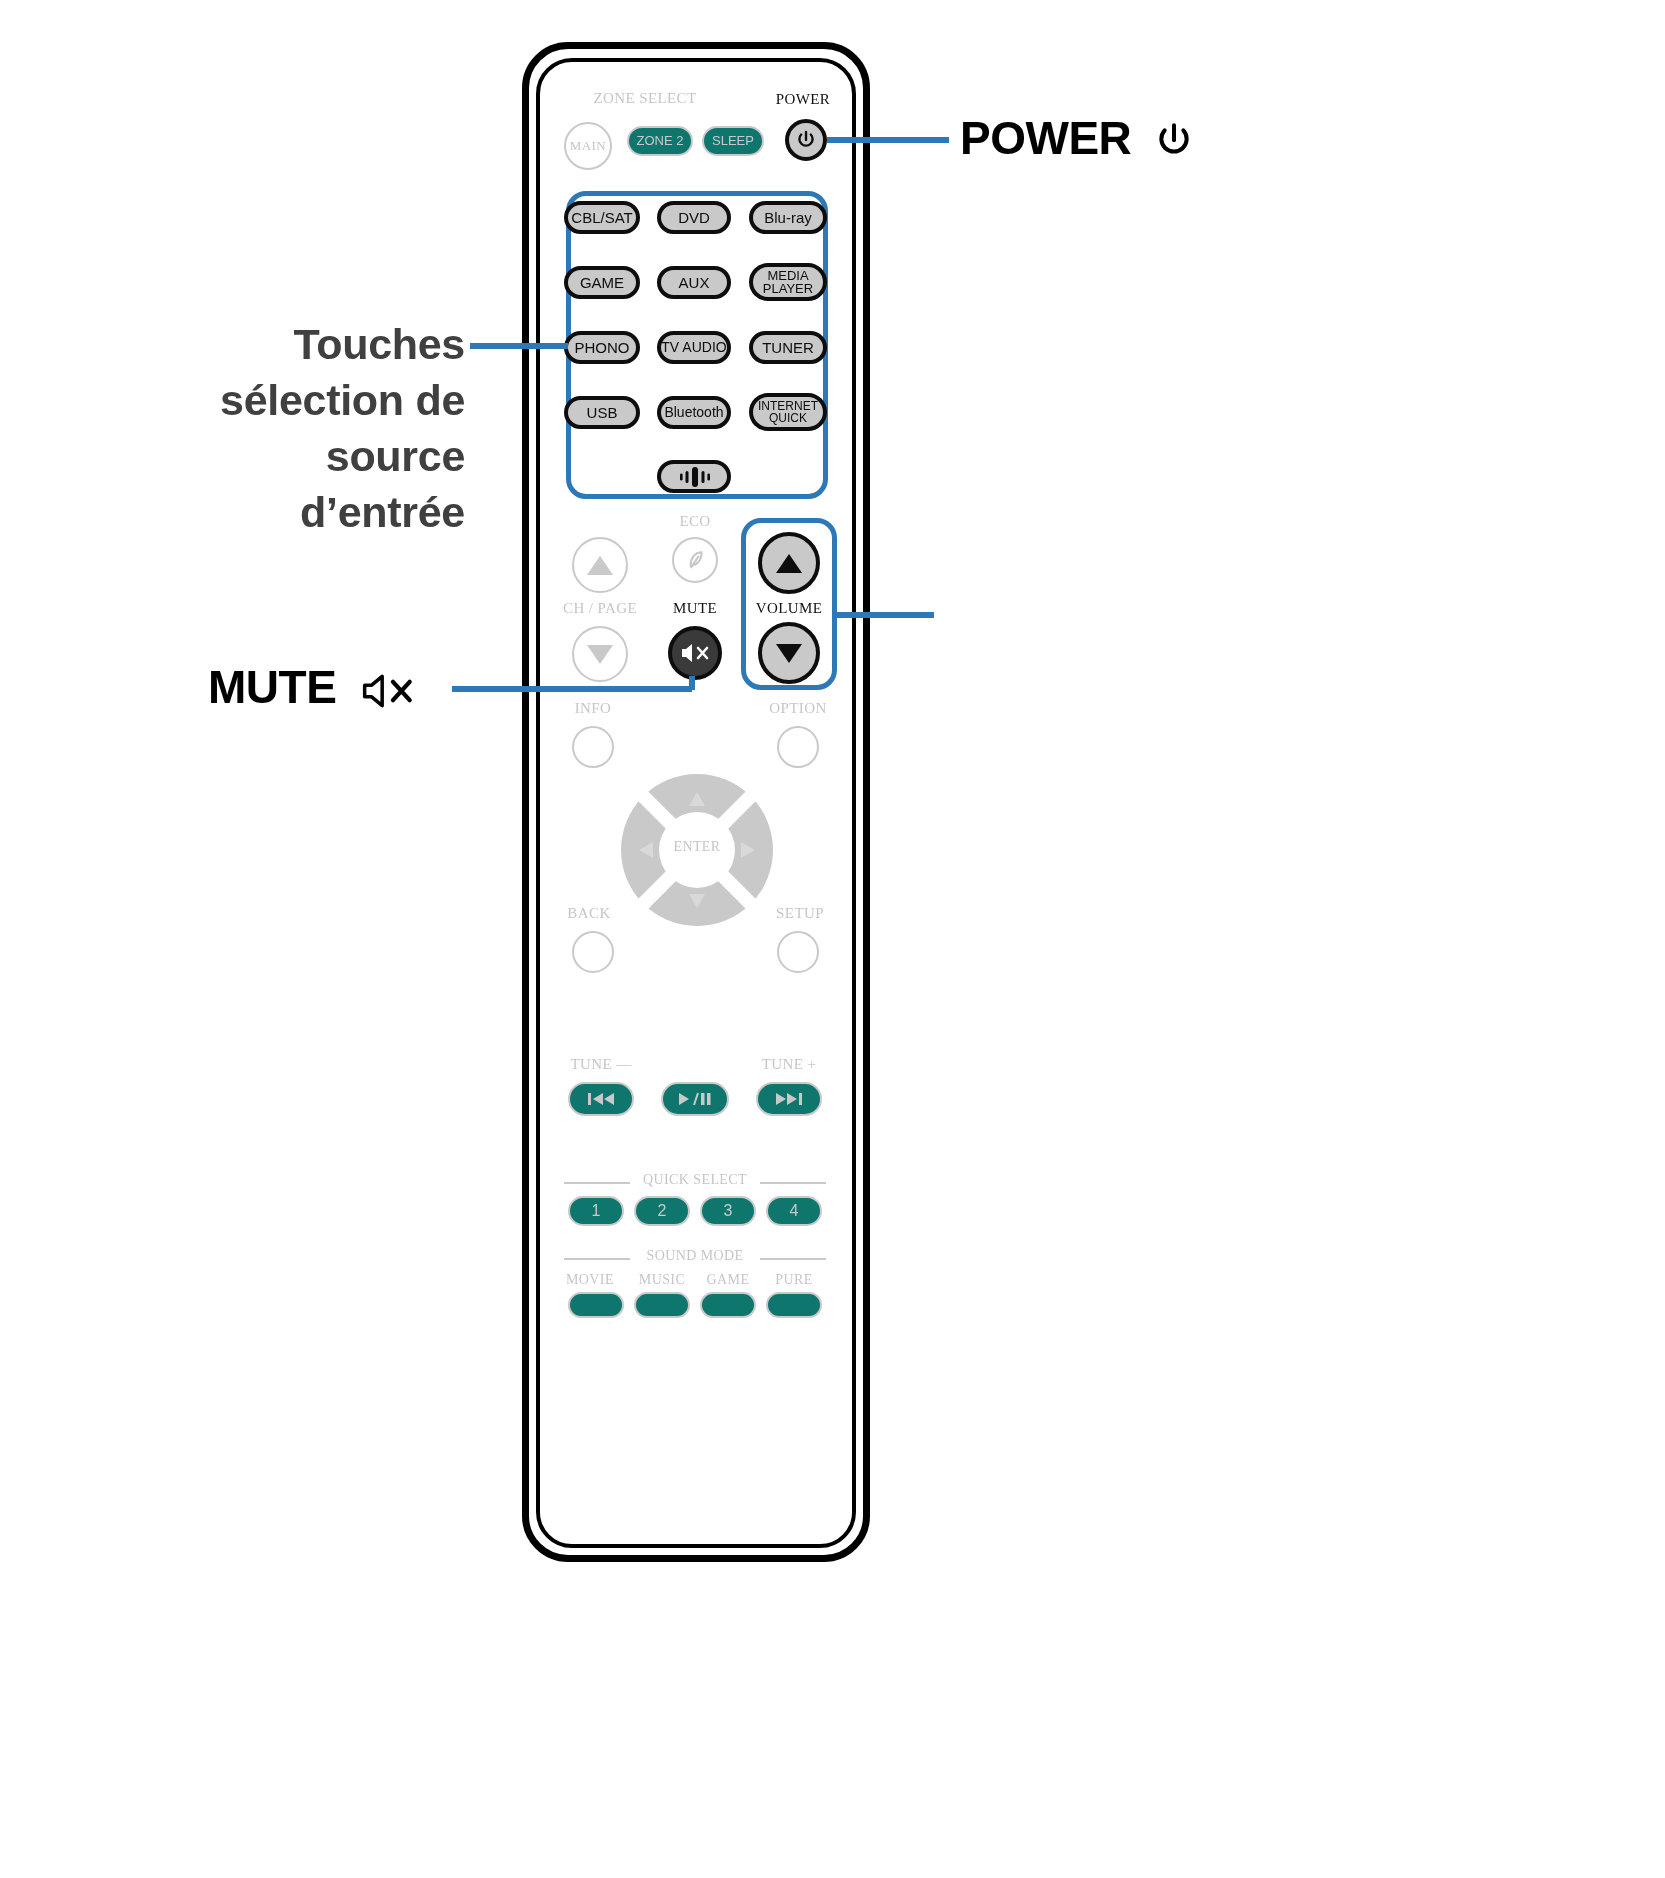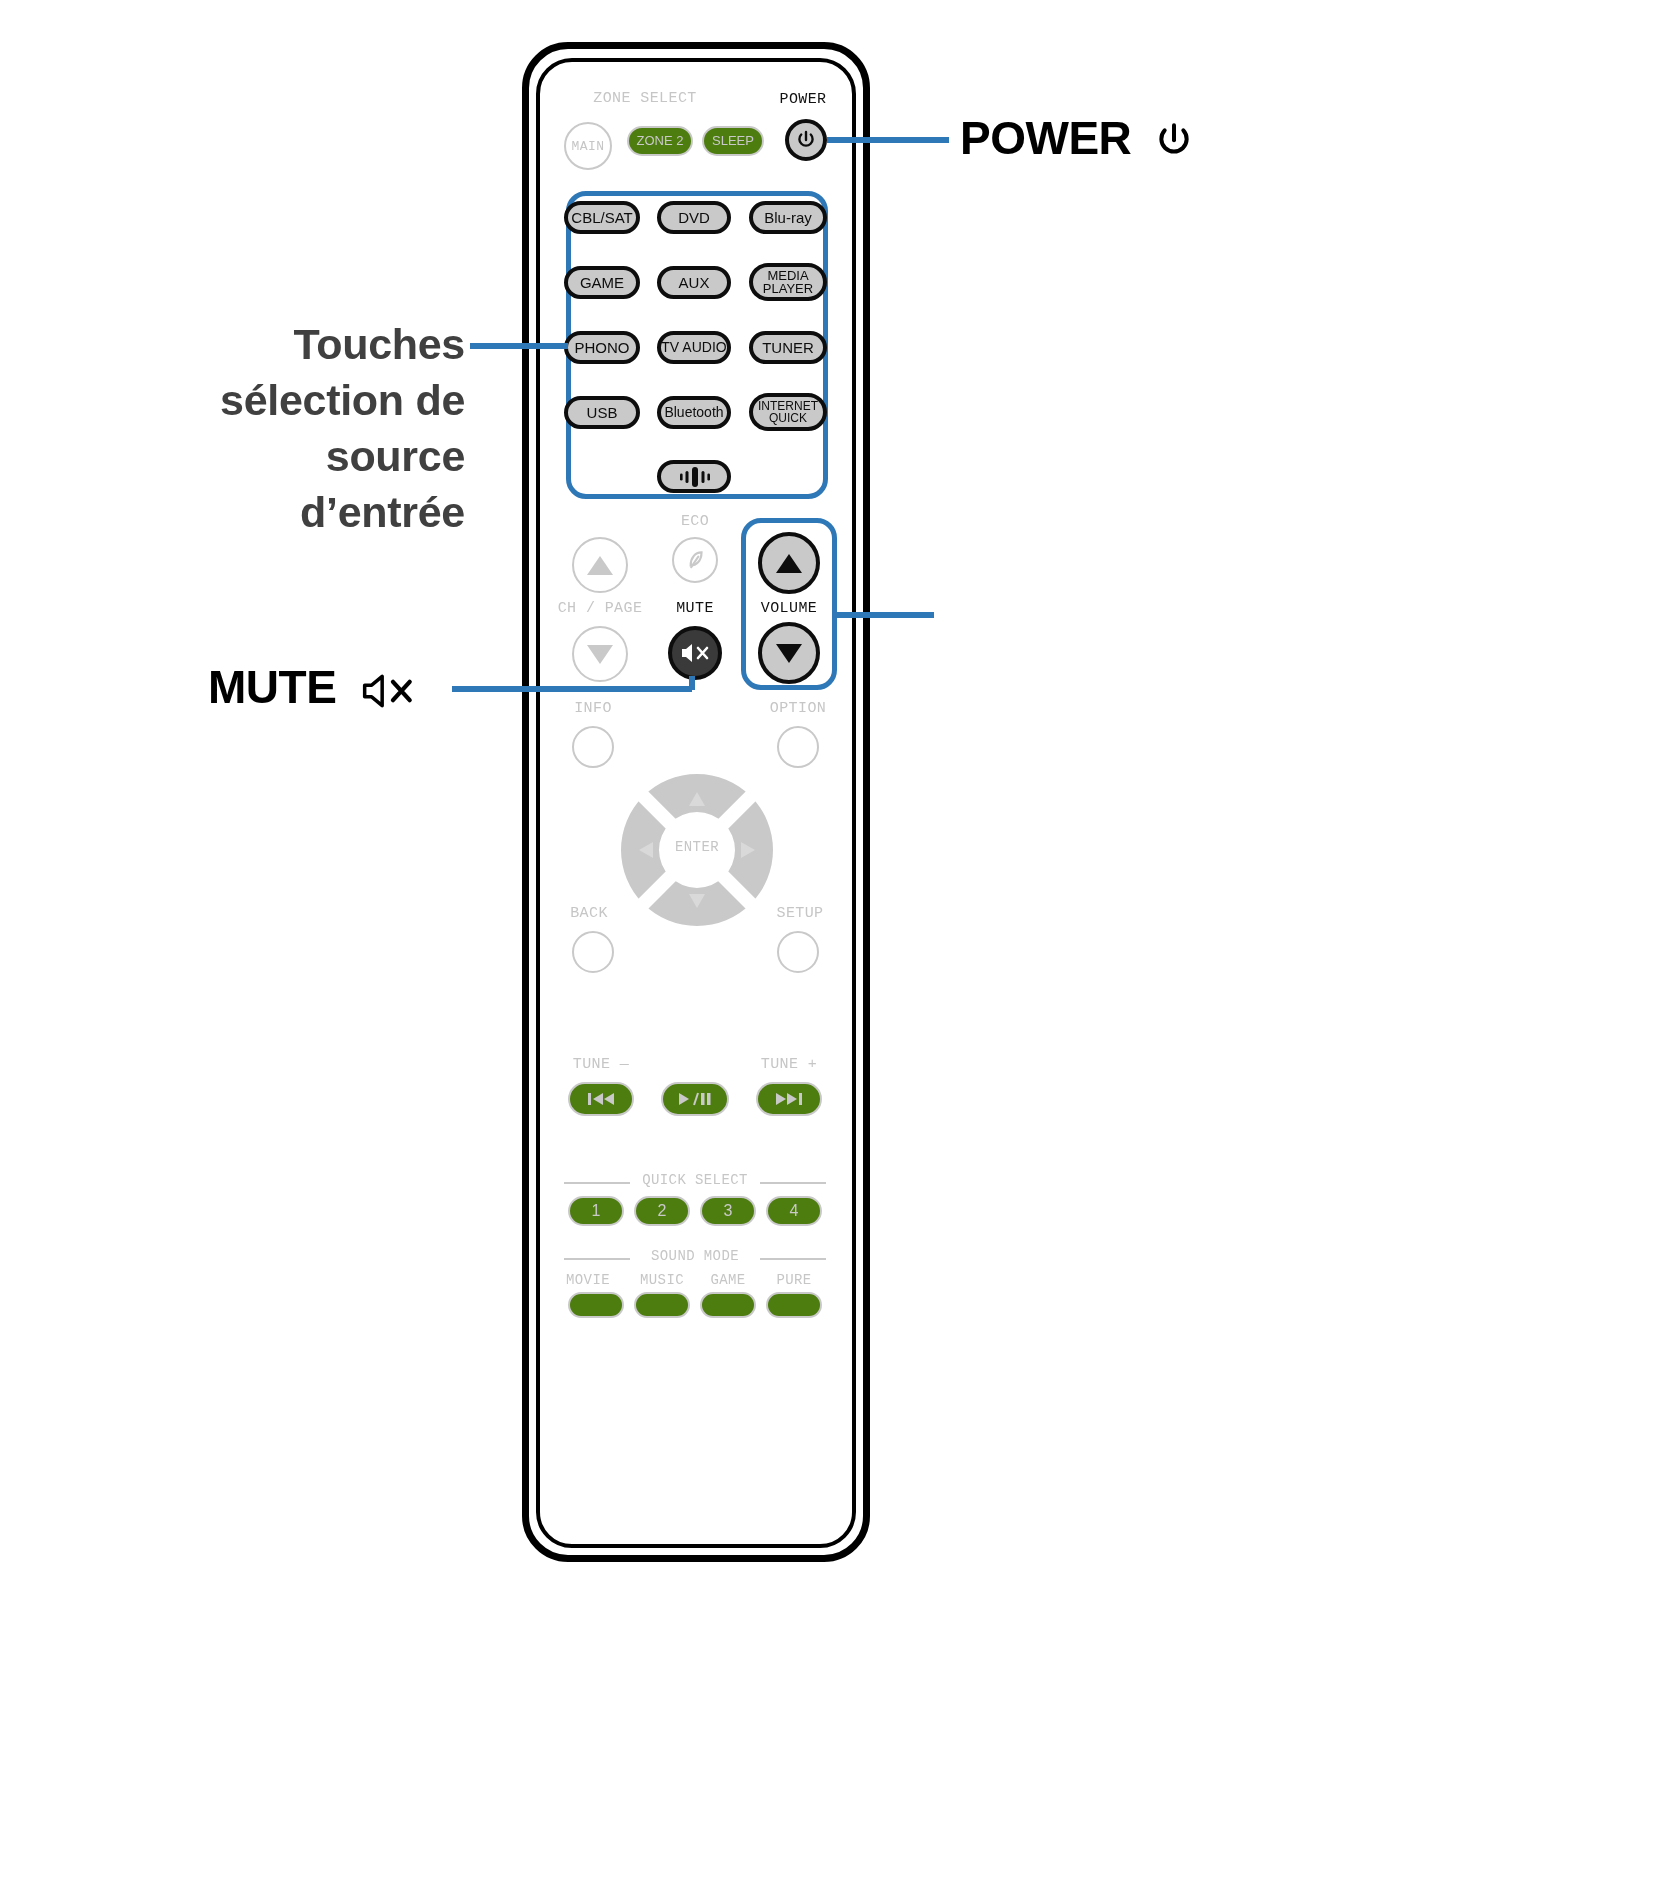--- a/index.html
+++ b/index.html
@@ -3,25 +3,25 @@
 <meta charset="utf-8">
 <style>
   html,body{margin:0;padding:0;background:#fff;}
   body{width:1665px;height:1878px;position:relative;font-family:"Liberation Sans",sans-serif;overflow:hidden;}
   .stage{position:absolute;left:0;top:0;width:1665px;height:1878px;}
   .abs{position:absolute;}
 
   
   .remote-outer{left:522px;top:42px;width:348px;height:1520px;border:7px solid #000;border-radius:46px;background:#fff;box-sizing:border-box;}
   .remote-inner{left:536px;top:58px;width:320px;height:1490px;border:4px solid #000;border-radius:36px;background:#fff;box-sizing:border-box;}
-  .lbl{font-size:15px;letter-spacing:.4px;color:#c6c6c6;white-space:nowrap;font-family:Liberation Mono, monospace;}
+  .lbl{font-size:15px;letter-spacing:.4px;color:#c6c6c6;white-space:nowrap;font-family:Liberation Serif, serif;}
   .lbl-dark{color:#111;}
 
   
-  .pill-dim{border:2.5px solid #c9c9c9;border-radius:999px;background:#4d7c0f;color:#c9c9c9;
+  .pill-dim{border:2.5px solid #c9c9c9;border-radius:999px;background:#0f766e;color:#c9c9c9;
      display:flex;align-items:center;justify-content:center;text-align:center;line-height:1.02;box-sizing:border-box;}
   .circ-dim{border:2.5px solid #c9c9c9;border-radius:50%;background:#fff;box-sizing:border-box;}
 
   
   .pill-hi{border:4px solid #0d0d0d;border-radius:999px;background:#c9c9c9;color:#0d0d0d;
      display:flex;align-items:center;justify-content:center;text-align:center;line-height:1.02;
      box-sizing:border-box;font-weight:400;}
   .circ-hi{border:4.5px solid #0d0d0d;border-radius:50%;background:#c9c9c9;box-sizing:border-box;
      display:flex;align-items:center;justify-content:center;}
 

